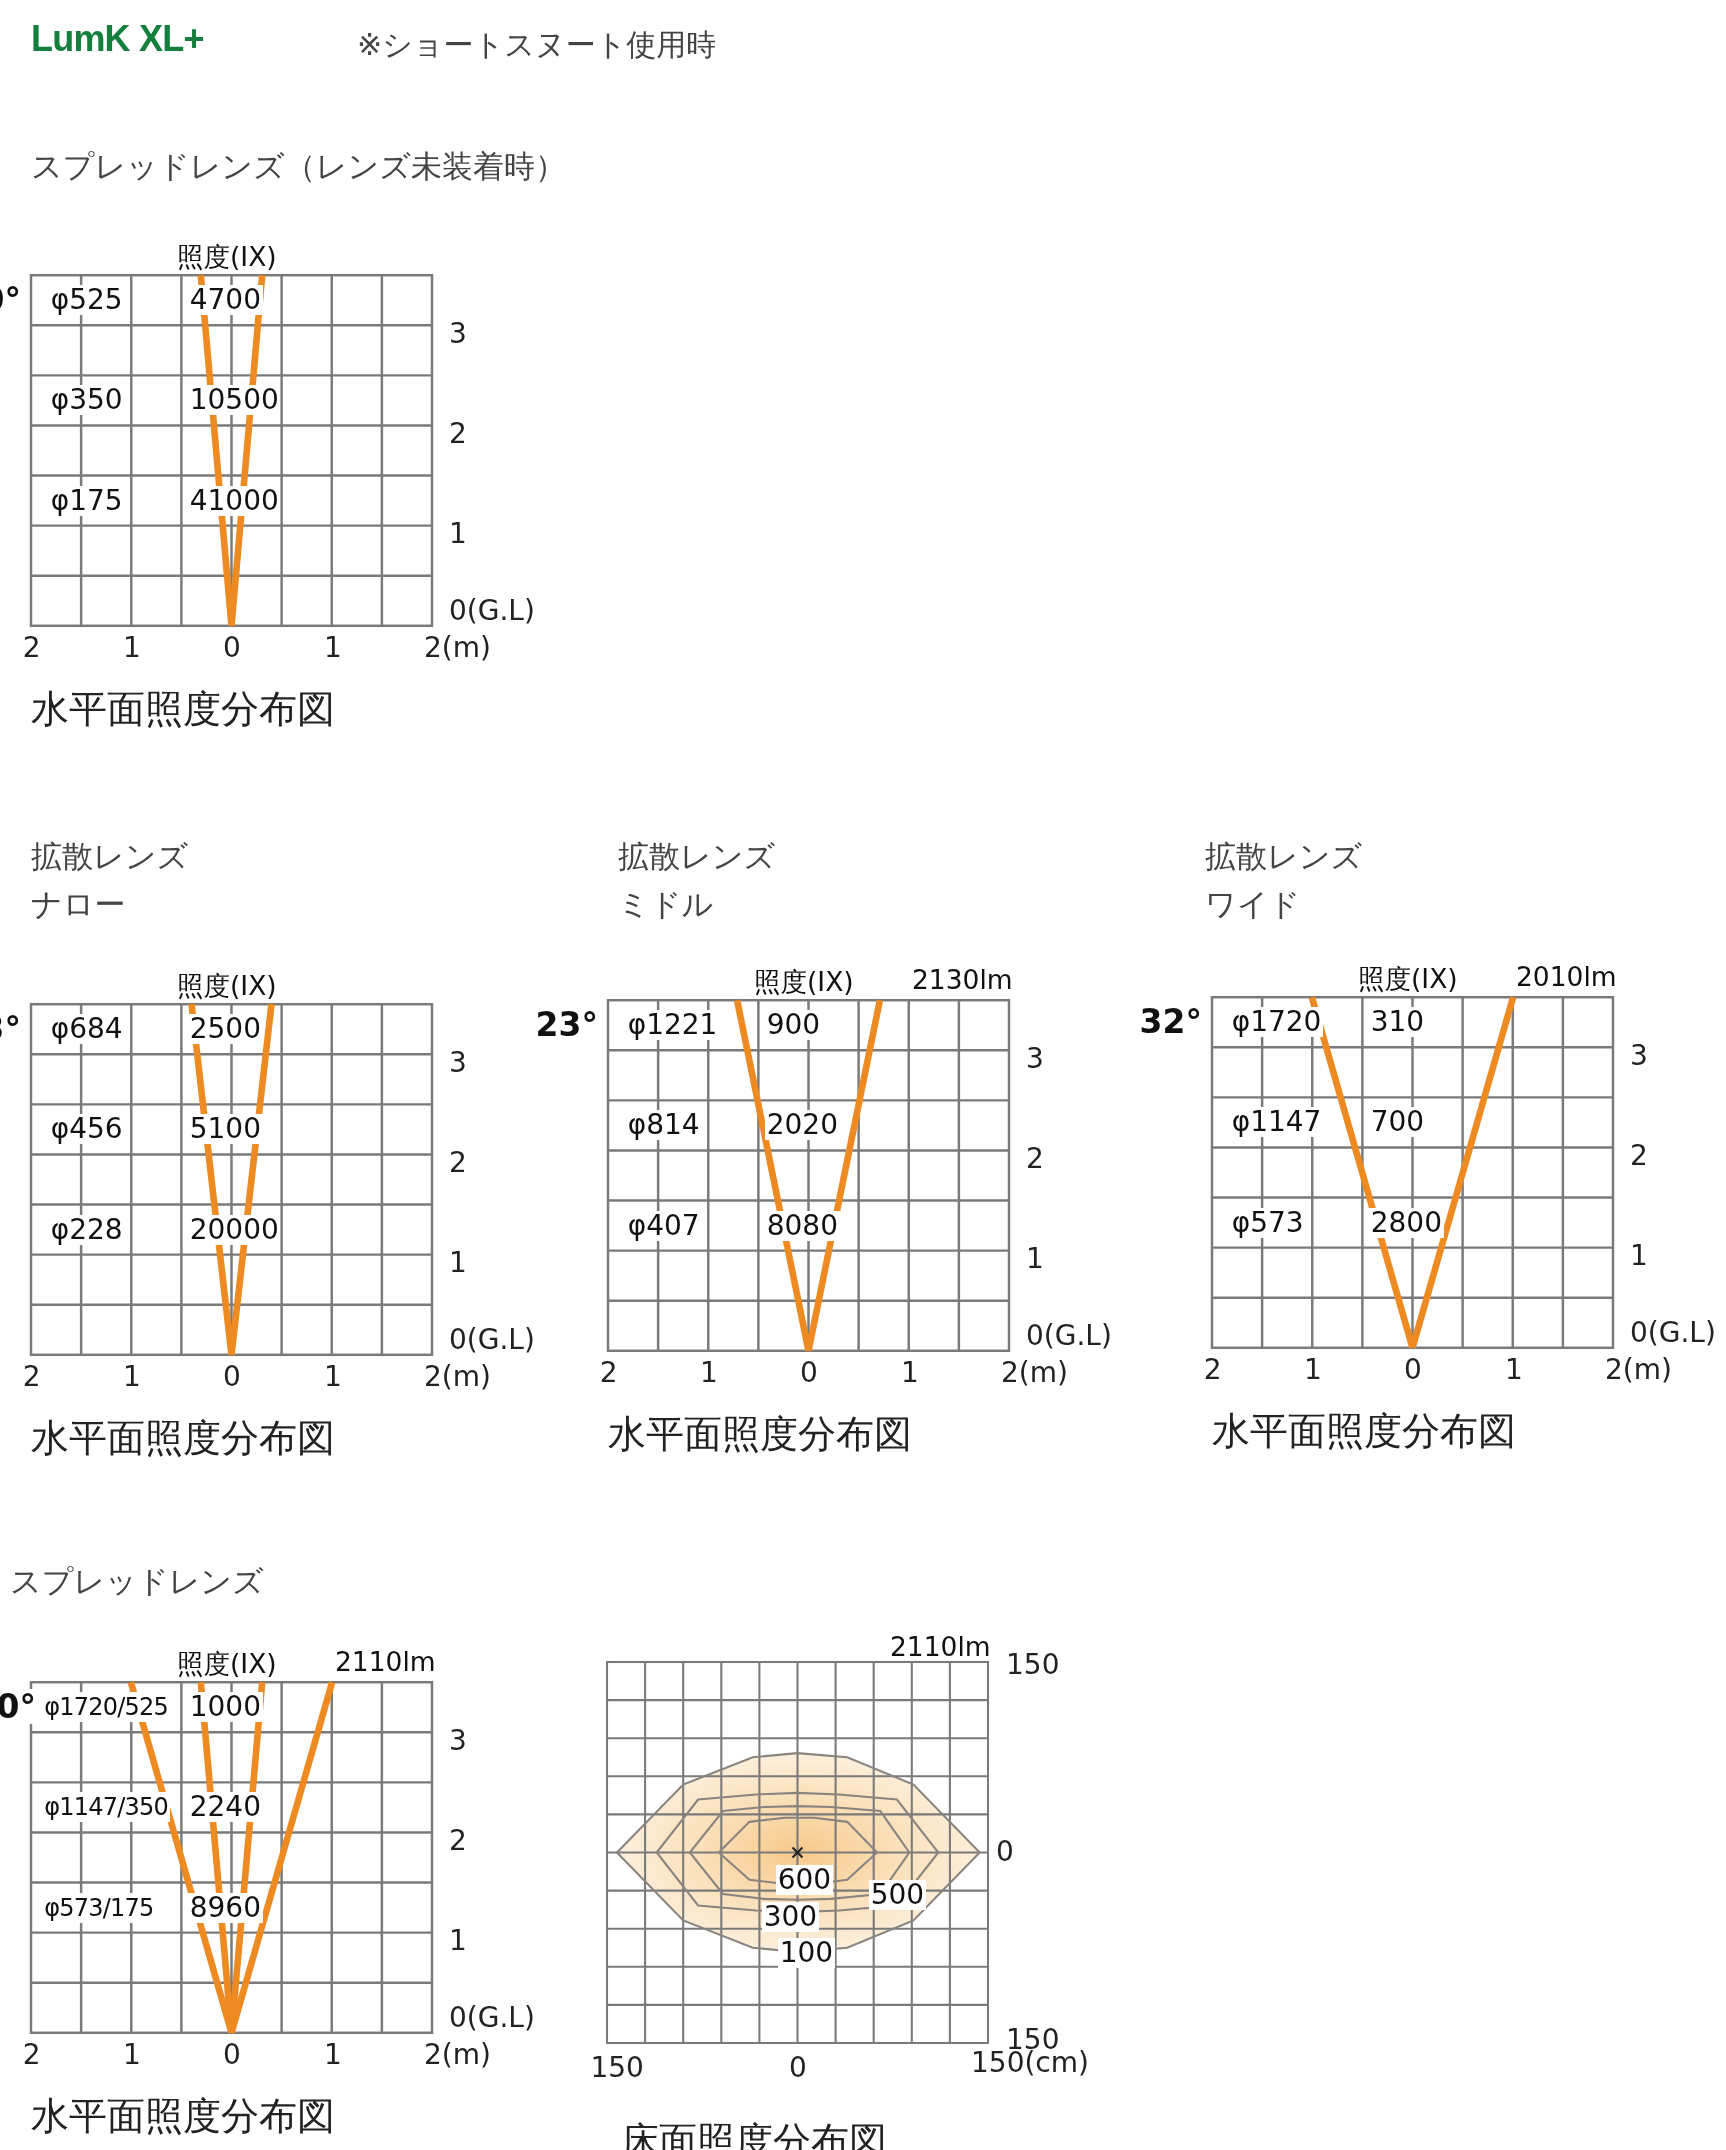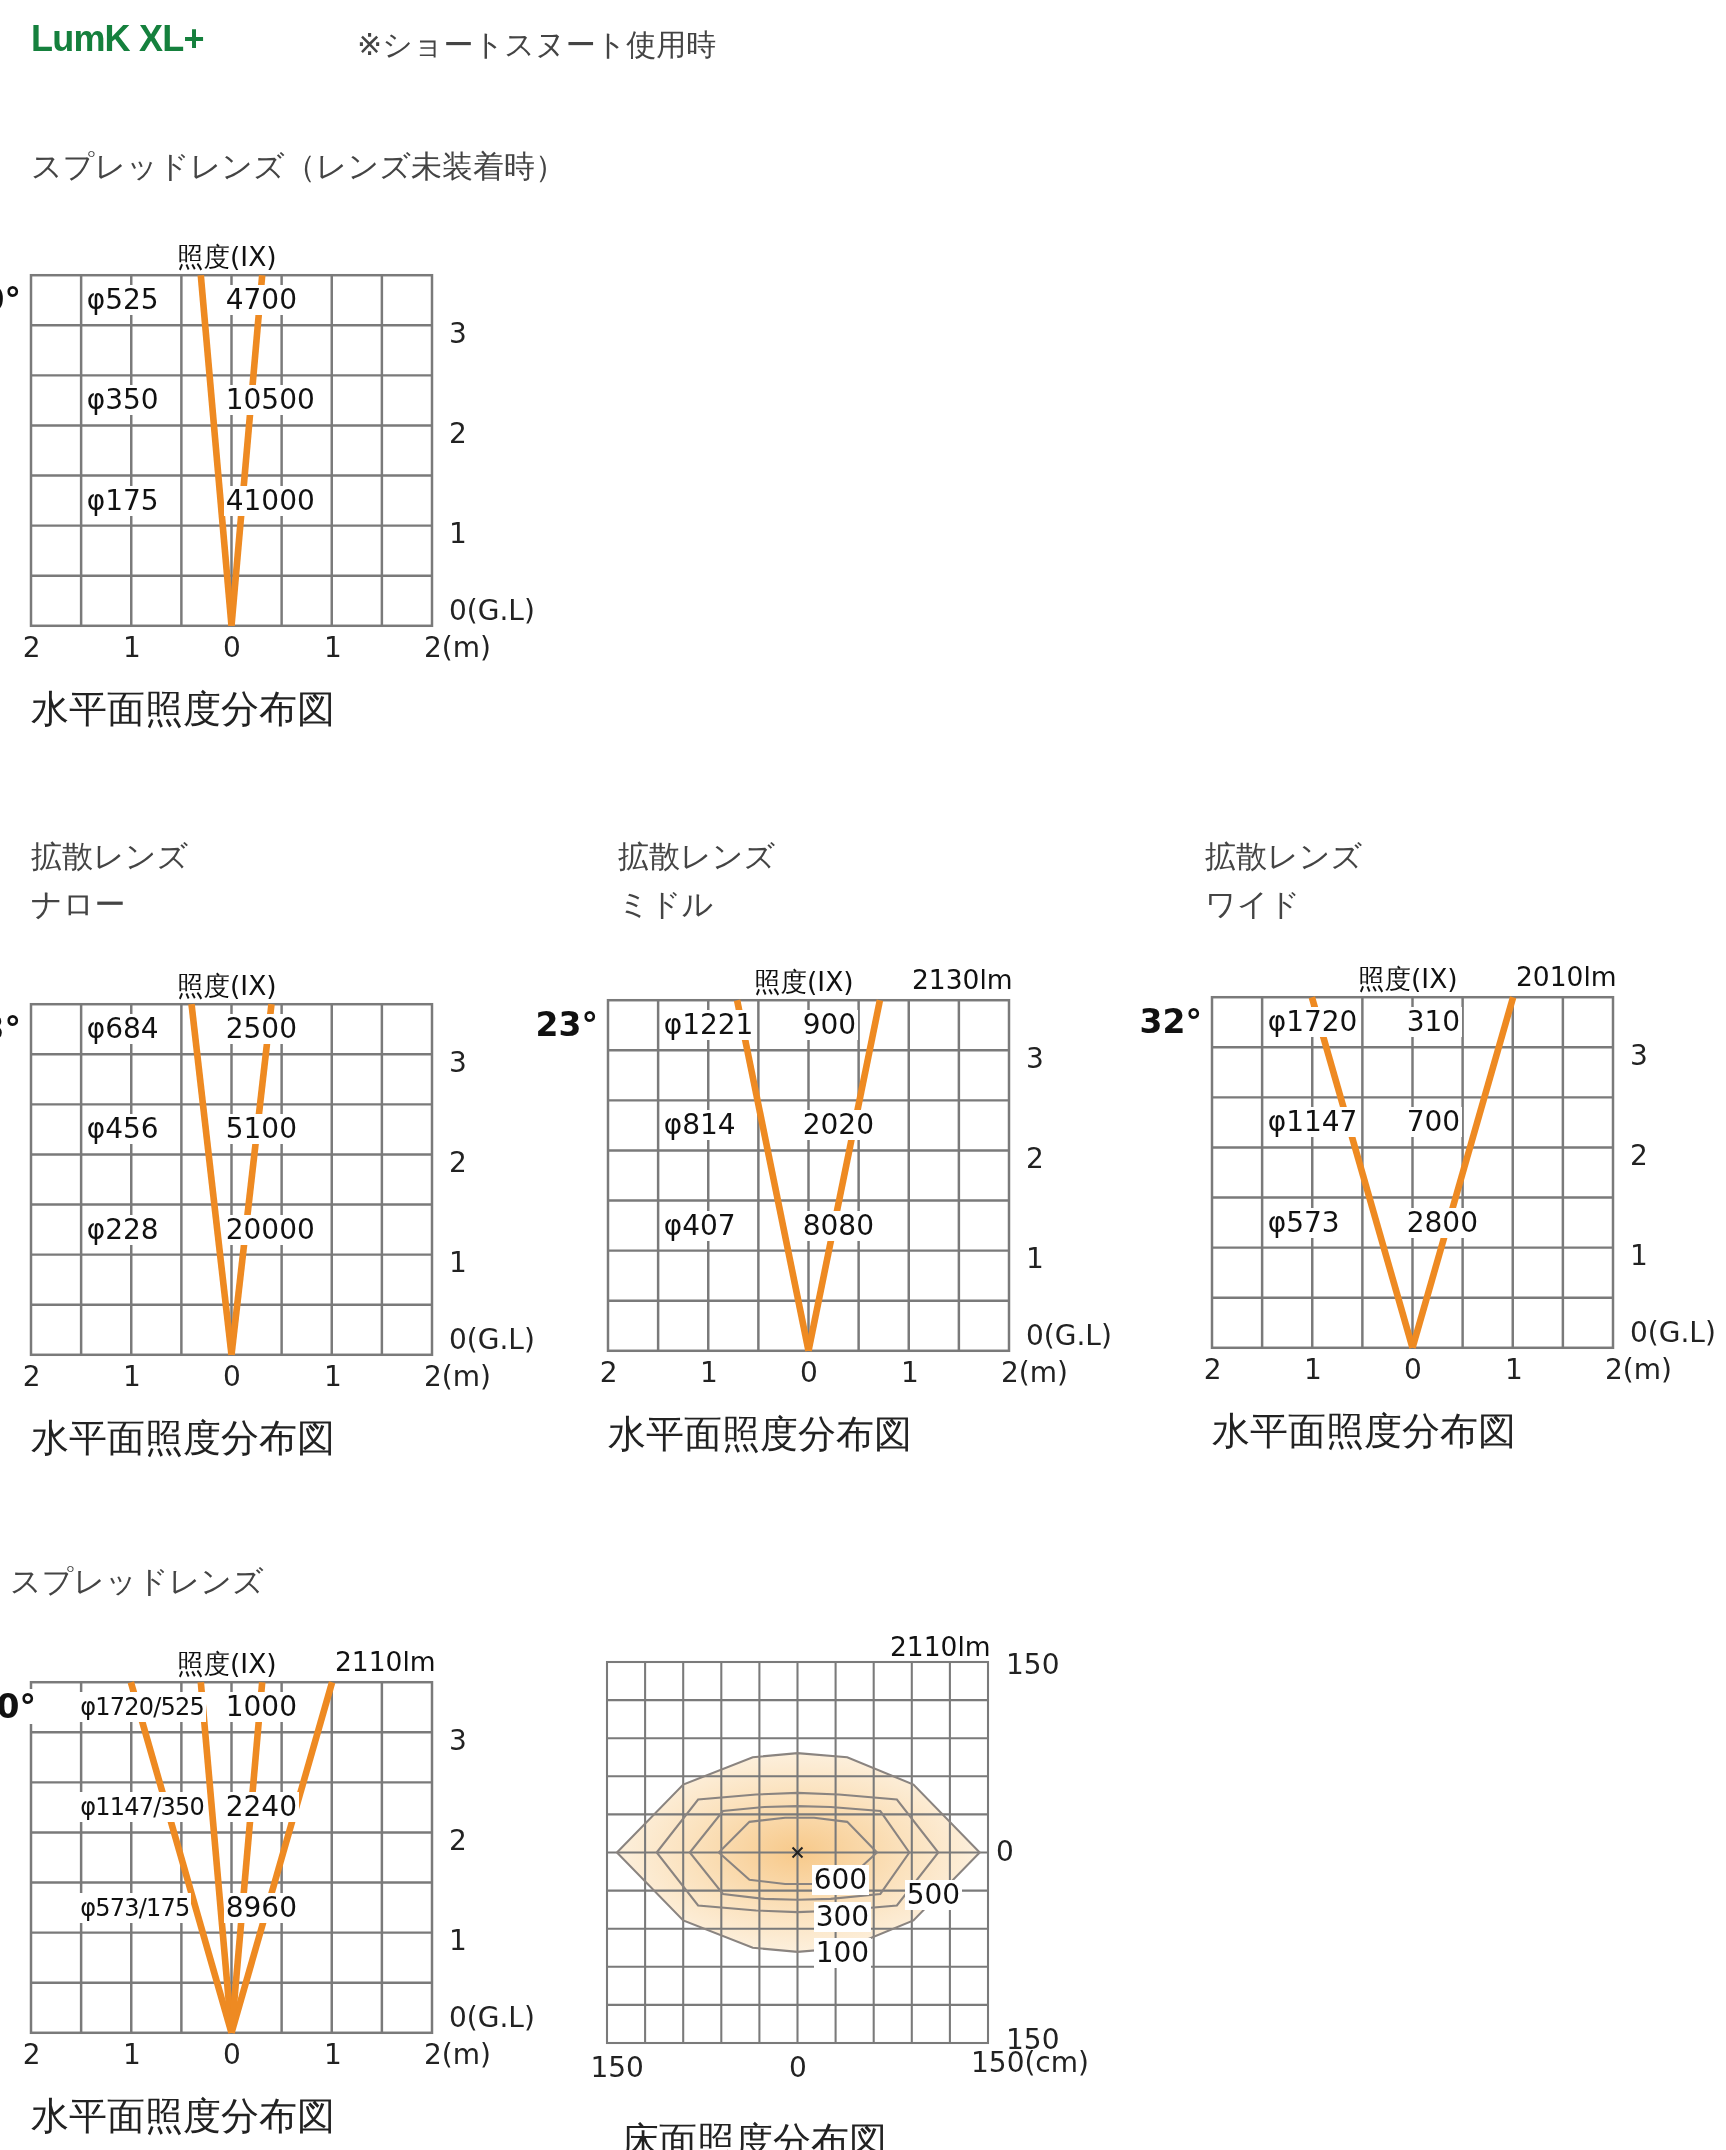--- a/index.html
+++ b/index.html
@@ -5,21 +5,21 @@
   html, body { margin:0; padding:0; background:#ffffff; }
   body { width:1726px; height:2151px; position:relative; overflow:hidden;
          font-family:"DejaVu Sans","Liberation Sans",sans-serif; color:#222; }
   .abs { position:absolute; }
   .title { left:31px; top:18px; font-family:"Liberation Sans",sans-serif; font-weight:bold; font-size:36px; color:#15803d; letter-spacing:-0.8px; }
   .subtitle { left:309px; top:25px; font-size:30px; color:#444;margin-left:48px; }
   .section { font-size:31px; color:#444; line-height:48px; white-space:pre; }
   .chart { position:absolute; }
   .chart svg { position:absolute; left:0; top:0; overflow:visible; }
   .chart-caption { position:absolute; font-size:38px; color:#222; white-space:nowrap; }
-  .lbl { position:absolute; font-size:28px; color:#111; white-space:nowrap; background:#fff; line-height:30px; padding:0 1.7px;margin-left:36px; }
+  .lbl { position:absolute; font-size:28px; color:#111; white-space:nowrap; background:#fff; line-height:30px; padding:0 1.7px; }
   .lbl-small { font-size:24px; letter-spacing:-0.8px; }
   .axis { position:absolute; font-size:28px; color:#222; white-space:nowrap; line-height:30px; }
   .angle { position:absolute; font-size:33px; font-weight:bold; color:#111; white-space:nowrap; background:#fff; line-height:35px; }
   .top-label { position:absolute; font-size:26.5px; color:#111; white-space:nowrap; }
 </style>
 </head>
 <body>
 
 <div class="abs title">LumK XL+</div>
 <div class="abs subtitle">※ショートスヌート使用時</div>
@@ -292,21 +292,21 @@
       <polygon points="135,230 172,193 215,188 230,188 250,188 290,193 326,230 290,263 250,268 230,268 215,268 172,263"></polygon>
     </g>
 
     <g stroke="#222" stroke-width="2.5">
       <line x1="224" y1="224" x2="236" y2="236"></line>
         <line x1="236" y1="224" x2="224" y2="236"></line>
     </g>
   </svg>
   <span class="lbl" style="left:169px;top:203px;">600</span>
   <span class="lbl" style="left:262px;top:218px;">500</span>
-  <span class="lbl" style="left:171px;top:240px;">300</span>
+  <span class="lbl" style="left:155px;top:240px;">300</span>
   <span class="lbl" style="left:171px;top:276px;text-align:center;">100</span>
   <span class="top-label" style="left:283px;top:-31px;">2110lm</span>
   <span class="axis" style="left:399px;top:-12.4px;">150</span>
   <span class="axis" style="left:389px;top:175px;">0</span>
   <span class="axis" style="left:399px;top:363px;">150</span>
   <span class="axis" style="left:-16.6px;top:391px;">150</span>
   <span class="axis" style="left:182px;top:391px;">0</span>
   <span class="axis" style="left:364px;top:386px;text-align:center;">150(cm)</span>
   <span class="chart-caption" style="left:14px;top:454px;">床面照度分布図</span>
 </div>

